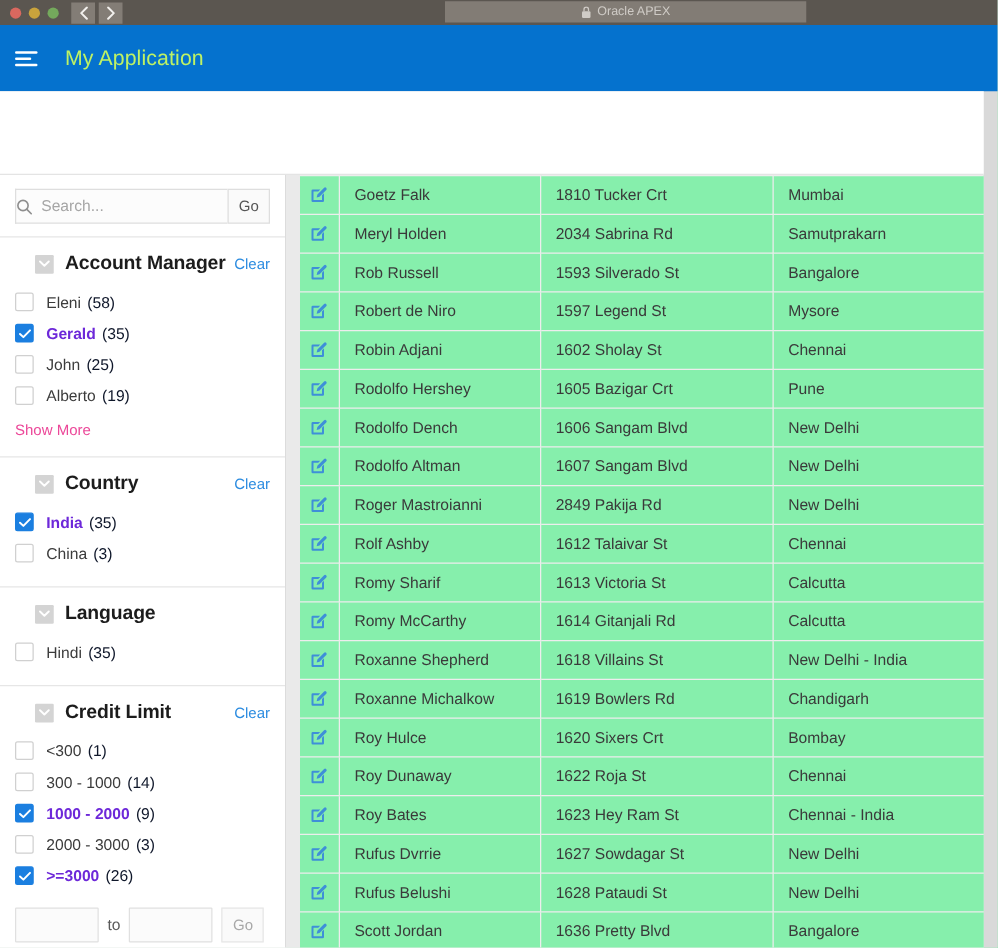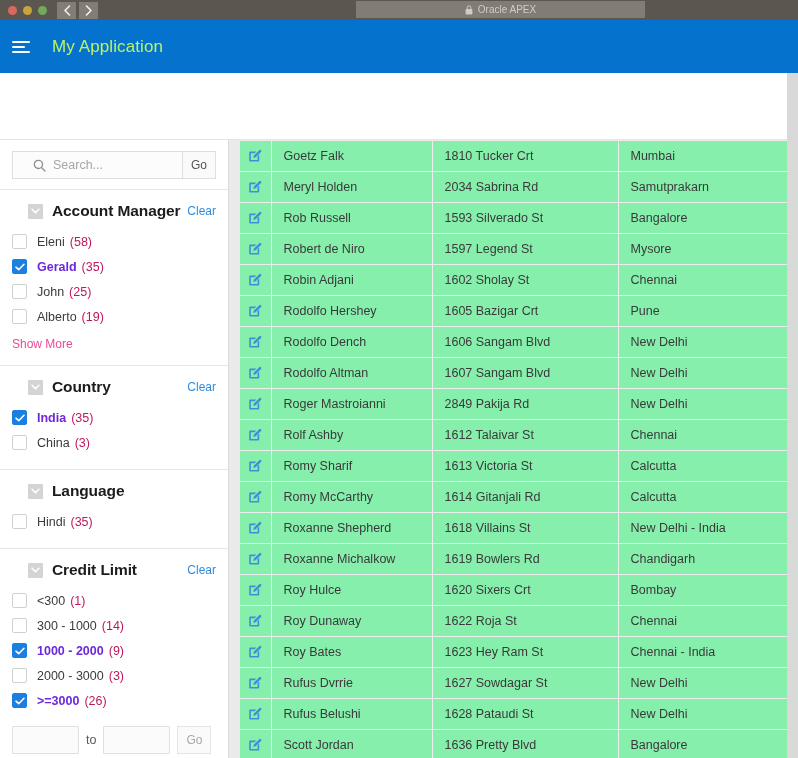--- a/index.html
+++ b/index.html
@@ -99,21 +99,21 @@
     overflow: hidden;
   }
   .facet-block { border-bottom: 1px solid #e6e6e6; padding: 12px 12px 14px 12px; }
   .facet-block.searchblock { padding: 11px 12px 10px 12px; }
 
   
   .searchrow { display: flex; height: 28px; }
   .searchfield {
     flex: 1; border: 1px solid #dedede; border-right: none;
     background: #fcfcfc; display: flex; align-items: center;
-    padding-left: 20px; gap: 7px;
+    padding-left: 0; gap: 7px;
   }
   .searchfield .ph { color: #a6a6a6; font-size: 12.5px; }
   .gobtn {
     width: 34px; border: 1px solid #dedede; background: #fafafa;
     display: flex; align-items: center; justify-content: center;
     color: #555; font-size: 12px; cursor: pointer;
   }
 
   
   .facet-head { display: flex; align-items: center; margin-bottom: 9px; padding-left: 16px; }
@@ -133,21 +133,21 @@
   
   .fitem { display: flex; align-items: center; height: 25px; cursor: pointer; }
   .cbox {
     width: 15px; height: 15px; border: 1px solid #d0d0d0; background: #fff;
     border-radius: 2px; flex: none;
     display: flex; align-items: center; justify-content: center;
   }
   .cbox.on { background: #1b7fe0; border-color: #1b7fe0; }
   .flabel { margin-left: 10px; font-size: 12.5px; color: #3b3b3b; }
   .fitem.sel .flabel { font-weight: 700; color: #6d28d9; }
-  .fcount { margin-left: 5px; font-size: 12.5px; color: #be185d; }
+  .fcount { margin-left: 5px; font-size: 12.5px; color: #0f172a; }
   .showmore { margin-top: 8px; color: #ec4899; font-size: 12px; cursor: pointer; }
 
   
   .rangerow { display: flex; align-items: center; margin-top: 13px; gap: 7px; }
   .rangein {
     width: 67px; height: 28px; border: 1px solid #e0e0e0;
     background: #fbfbfb; border-radius: 1px;
   }
   .rangeto { font-size: 12.5px; color: #5a5a5a; }
   .rangego {

